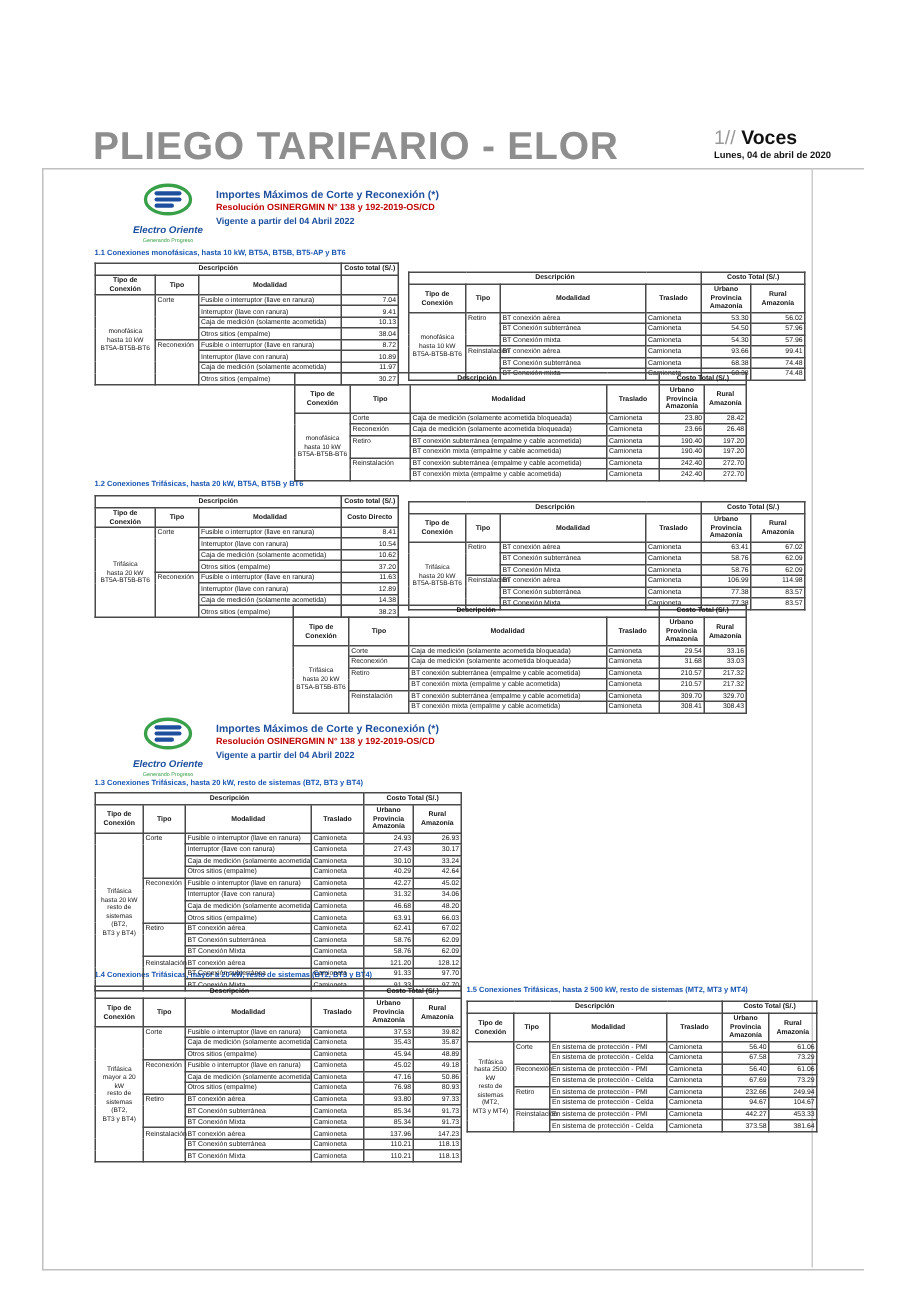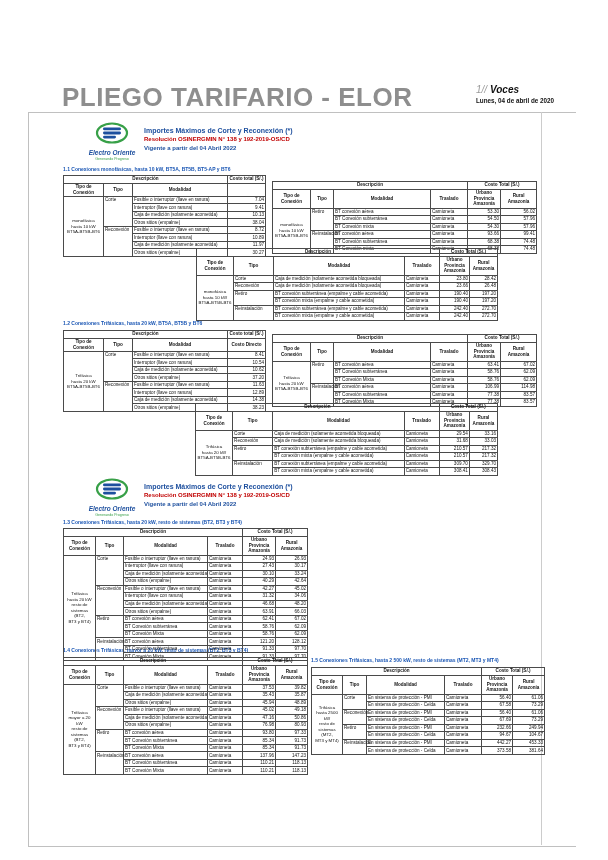--- a/index.html
+++ b/index.html
@@ -3,21 +3,21 @@
 <meta charset="utf-8">
 <style>
   html,body{margin:0;padding:0;background:#ffffff;}
   .page{position:relative;width:576px;height:860px;background:#fff;overflow:hidden;
         font-family:"Liberation Sans",sans-serif;}
   .abs{position:absolute;}
 
   
   .doc-title{left:62px;top:82px;font-size:26px;font-weight:bold;color:#8e8e8e;letter-spacing:0.5px;}
   .masthead{left:476px;top:85px;width:120px;}
-  .brand-line{font-size:10px;color:#222;line-height:1.05;font-style:italic;}
+  .brand-line{font-size:13px;color:#222;line-height:1.05;}
   .brand-prefix{color:#9a9a9a;font-weight:normal;}
   .brand-name{font-weight:bold;color:#111;}
   .doc-date{font-size:6.3px;font-weight:bold;color:#111;margin-top:1px;}
 
   
   .frame{left:28px;top:112px;width:567px;height:733px;border:1px solid #c0c0c0;}
   .vrule{left:541px;top:112px;width:1px;height:733px;background:#cccccc;}
 
   
   .provider{width:430px;height:46px;}

